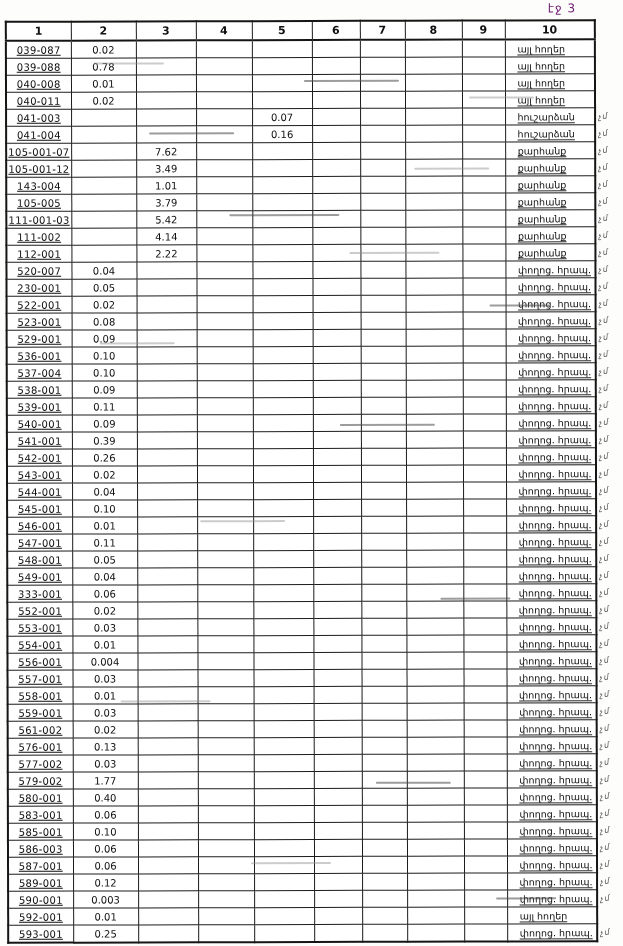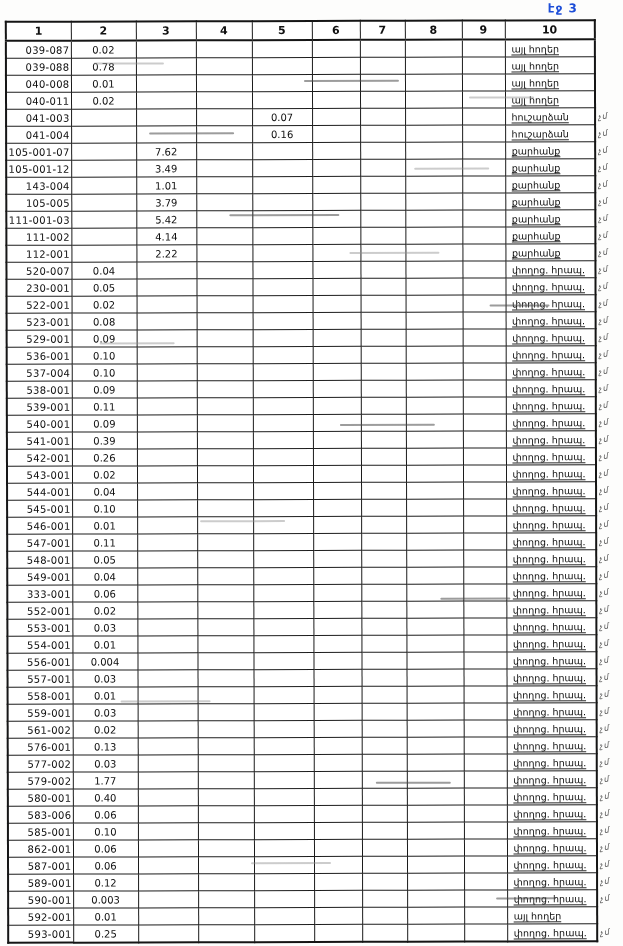--- a/index.html
+++ b/index.html
@@ -11,23 +11,23 @@
     overflow:hidden;
     position:relative;
   }
   .page{
     position:absolute;inset:0;
     transform:rotate(-0.15deg);
   }
   .page-label{
     position:absolute;
     top:2px;left:549px;
-    font-size:12px;font-weight:bold;
+    font-size:12px;font-weight:normal;
     letter-spacing:1px;
-    color:#1d4ed8;
+    color:#701a75;
   }
   table.grid{
     position:absolute;
     top:20px;left:6px;
     border-collapse:collapse;
     table-layout:fixed;
     width:589px;
     background:#fff;
   }
   table.grid, table.grid th, table.grid td{
@@ -43,24 +43,24 @@
     border-bottom:2px solid #151515;
   }
   table.grid td{
     height:16px;
     font-size:10px;
     padding:0 1px;
     white-space:nowrap;
     overflow:hidden;
     color:#0d0d0d;
   }
-  table.grid td:nth-child(1){text-align:right;padding-left:1px;letter-spacing:.3px;}
+  table.grid td:nth-child(1){text-align:center;padding-left:1px;letter-spacing:.3px;text-decoration:underline;}
   table.grid td:nth-child(n+2):nth-child(-n+9){text-align:center;}
   table.grid td:nth-child(10){
-    text-align:left;padding-left:6px;
+    text-align:left;padding-left:12px;
     font-size:9.5px;
   }
   td .u{
     text-decoration:underline;
     text-underline-offset:2px;
     text-decoration-thickness:1px;
     text-decoration-color:#2a2a2a;
   }
   .col1{width:65px}.col2{width:65px}.col3{width:60px}.col4{width:56px}
   .col5{width:60px}.col6{width:48px}.col7{width:45px}.col8{width:57px}
@@ -659,21 +659,21 @@
           <td></td>
           <td></td>
           <td></td>
           <td></td>
           <td></td>
           <td></td>
           <td></td>
           <td><span class="u">փողոց. հրապ.</span></td>
         </tr>
         <tr>
-          <td><span>583-006</span></td>
+          <td><span>583-001</span></td>
           <td><span>0.06</span></td>
           <td></td>
           <td></td>
           <td></td>
           <td></td>
           <td></td>
           <td></td>
           <td></td>
           <td><span class="u">փողոց. հրապ.</span></td>
         </tr>
@@ -683,21 +683,21 @@
           <td></td>
           <td></td>
           <td></td>
           <td></td>
           <td></td>
           <td></td>
           <td></td>
           <td><span class="u">փողոց. հրապ.</span></td>
         </tr>
         <tr>
-          <td><span>862-001</span></td>
+          <td><span>586-003</span></td>
           <td><span>0.06</span></td>
           <td></td>
           <td></td>
           <td></td>
           <td></td>
           <td></td>
           <td></td>
           <td></td>
           <td><span class="u">փողոց. հրապ.</span></td>
         </tr>

